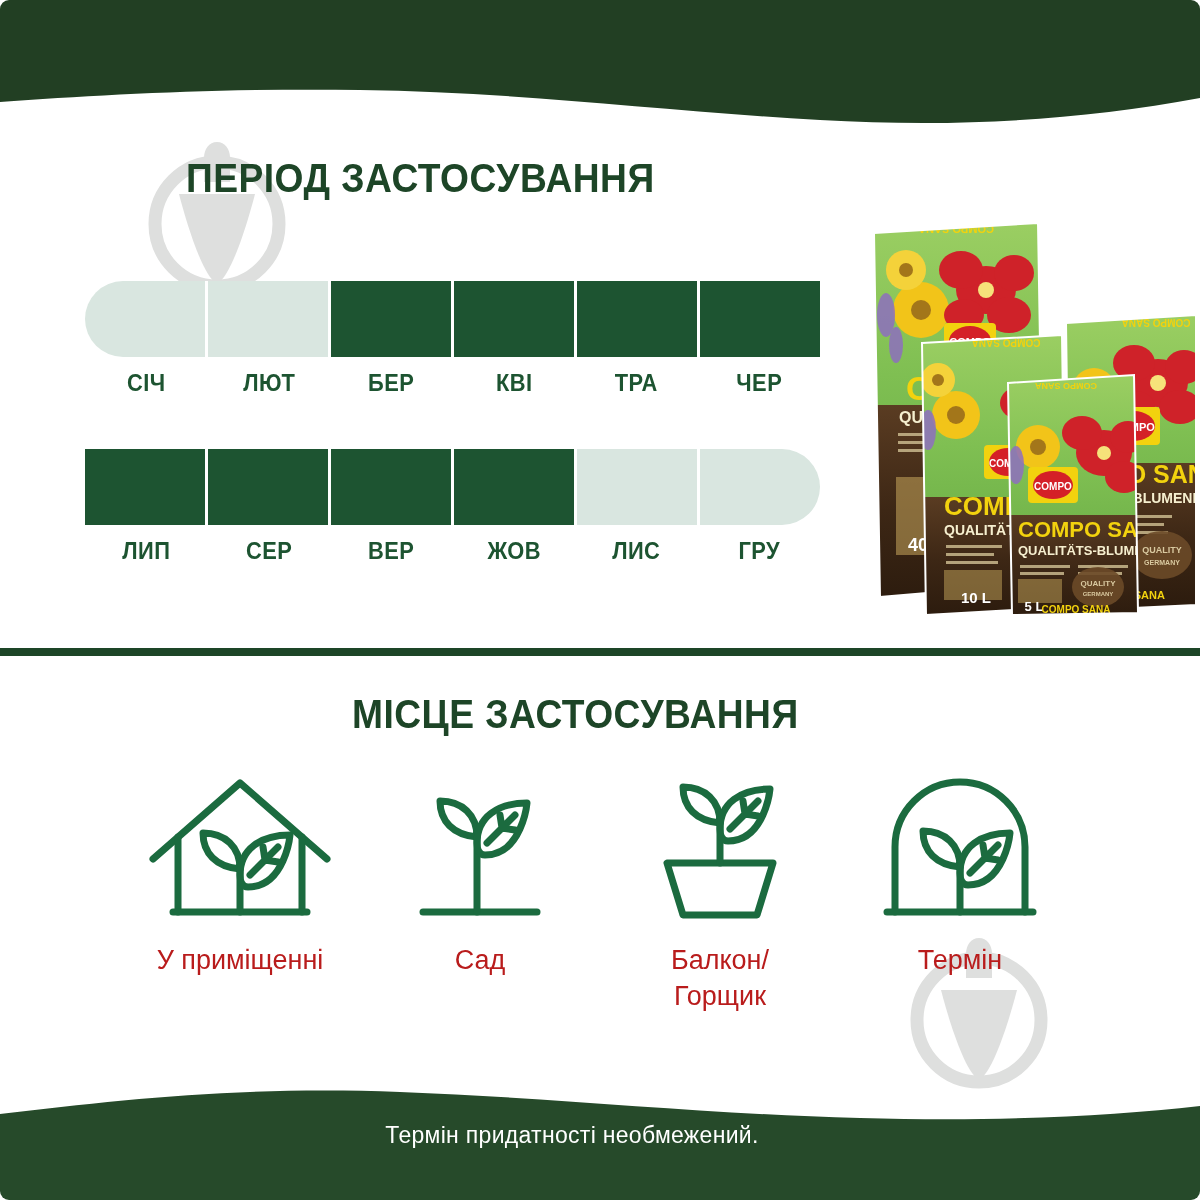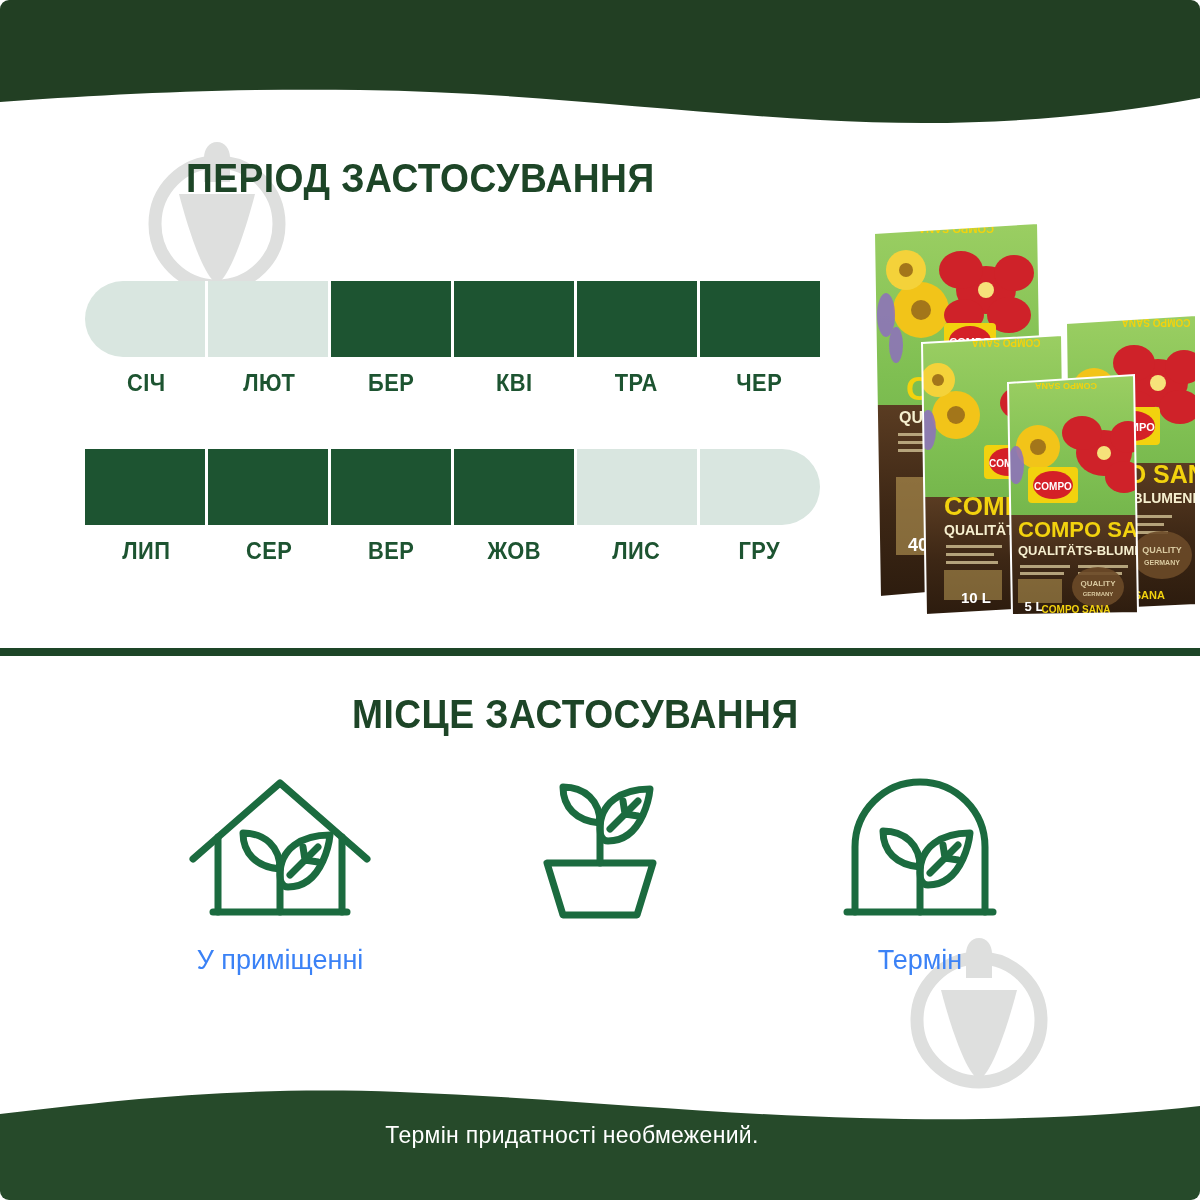--- a/index.html
+++ b/index.html
@@ -64,21 +64,21 @@
   
   .bags{position:absolute;left:866px;top:215px;width:330px;height:400px;}
 
   
   .places{position:absolute;left:120px;top:775px;width:960px;display:flex;}
   .place{flex:1 1 0;display:flex;flex-direction:column;align-items:center;}
   .place .ico{height:145px;display:flex;align-items:flex-end;justify-content:center;}
   .place .plabel{
     margin-top:22px;
     text-align:center;
-    color:#3b82f6;
+    color:#b91c1c;
     font-size:27px;
     line-height:1.35;
     white-space:pre-line;
   }
 
   
   .footer-text{
     position:absolute;
     left:0;top:1122px;width:1144px;
     text-align:center;
@@ -324,33 +324,49 @@
             <path d="M95,137 L95,94"></path>
             <path d="M95,94 C71,92 58,78 58,58 C80,58 95,72 95,94 Z"></path>
             <path d="M95,100 C95,74 116,60 145,60 C145,60 140,112 103,112 C97,112 95,106 95,100 Z"></path>
             <path d="M133,72 L105,100 M120,85 L118,72 M120,85 L133,87"></path>
           </g>
         </svg>
       </div>
       <div class="plabel">У приміщенні</div>
     </div>
 
+    <div class="place">
+      <div class="ico">
+        <svg width="150" height="145" viewBox="0 0 150 145">
+          <g fill="none" stroke="#1b6b3f" stroke-width="7" stroke-linecap="round" stroke-linejoin="round">
+            <path d="M18,137 L132,137"></path>
+            <path d="M72,137 L72,56"></path>
+            <path d="M72,62 C48,60 35,46 35,26 C57,26 72,40 72,62 Z"></path>
+            <path d="M72,68 C72,42 93,28 122,28 C122,28 117,80 80,80 C74,80 72,74 72,68 Z"></path>
+            <path d="M110,40 L82,68 M97,53 L95,40 M97,53 L110,55"></path>
+          </g>
+        </svg>
+      </div>
+      <div class="plabel">Сад</div>
+    </div>
 
     <div class="place">
       <div class="ico">
         <svg width="150" height="145" viewBox="0 0 150 145">
           <g fill="none" stroke="#1b6b3f" stroke-width="7" stroke-linecap="round" stroke-linejoin="round">
             <path d="M22,88 L128,88 L112,140 L38,140 Z"></path>
             <path d="M75,88 L75,42"></path>
             <path d="M75,48 C51,46 38,32 38,12 C60,12 75,26 75,48 Z"></path>
             <path d="M75,54 C75,28 96,14 125,14 C125,14 120,66 83,66 C77,66 75,60 75,54 Z"></path>
             <path d="M113,26 L85,54 M100,39 L98,26 M100,39 L113,41"></path>
           </g>
         </svg>
       </div>
+      <div class="plabel">Балкон/
+Горщик</div>
     </div>
 
     <div class="place">
       <div class="ico">
         <svg width="170" height="145" viewBox="0 0 170 145">
           <g fill="none" stroke="#1b6b3f" stroke-width="7" stroke-linecap="round" stroke-linejoin="round">
             <path d="M20,137 L20,72 A65,65 0 0 1 150,72 L150,137"></path>
             <path d="M12,137 L158,137"></path>
             <path d="M85,137 L85,92"></path>
             <path d="M85,92 C61,90 48,76 48,56 C70,56 85,70 85,92 Z"></path>

